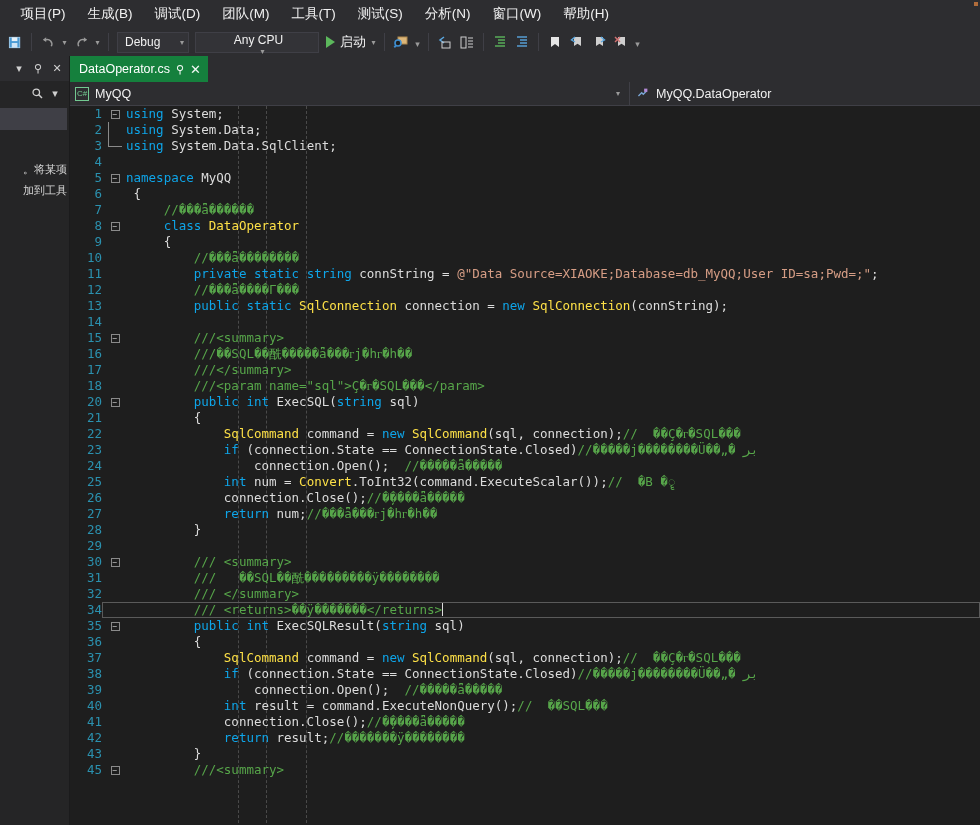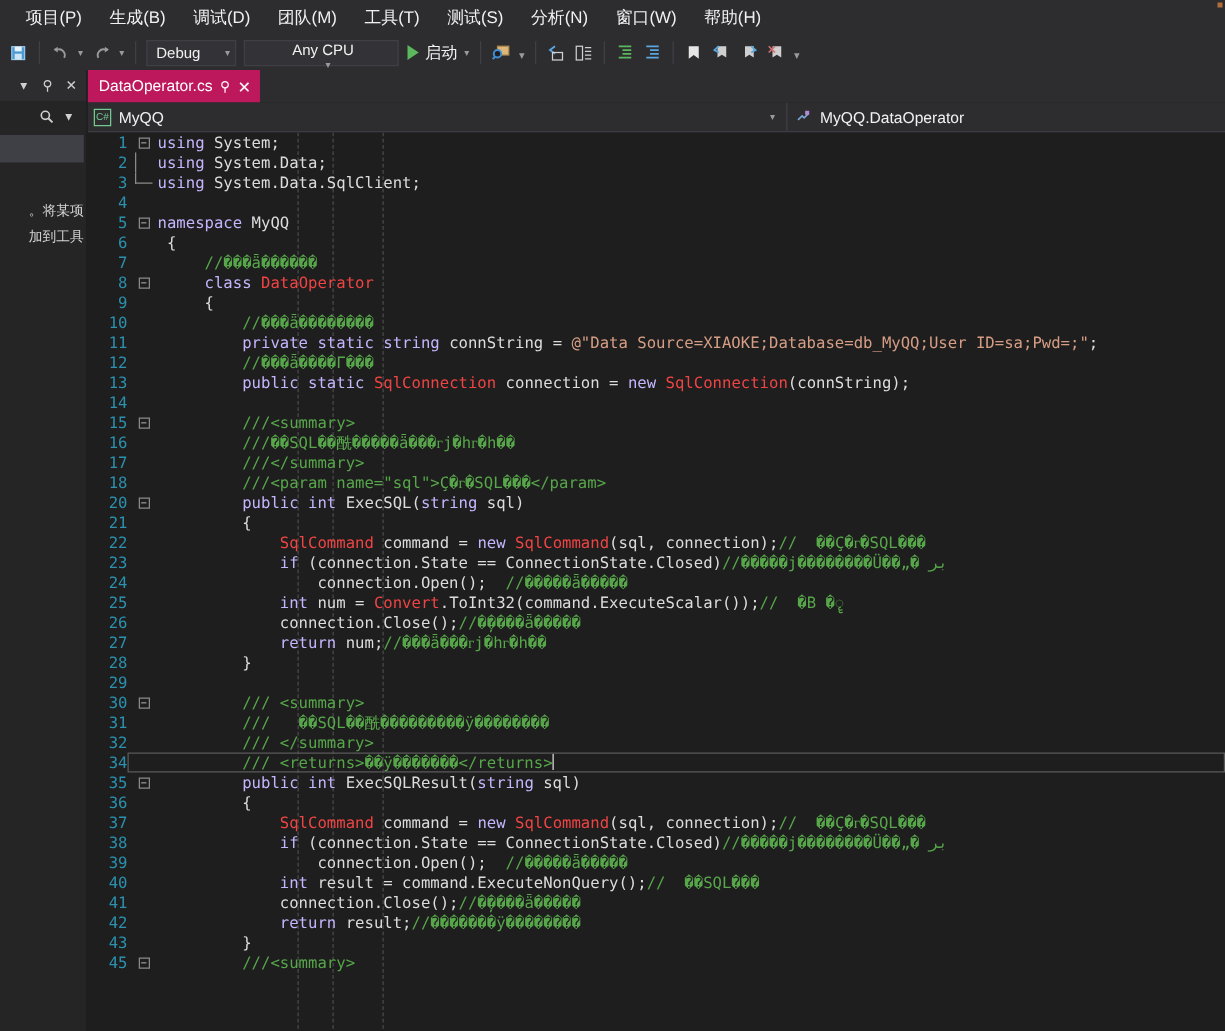--- a/index.html
+++ b/index.html
@@ -90,21 +90,21 @@
 
   
   .editor-col { flex: 1; display: flex; flex-direction: column; min-width: 0; background:#1e1e1e; }
 
   
   .tabstrip {
     height: 26px; background: #2d2d30; display: flex; align-items: flex-end;
     flex: none;
   }
   .tab {
-    height: 26px; background: #be185d; color: #ffffff;
+    height: 26px; background: #15803d; color: #ffffff;
     display: flex; align-items: center; gap: 6px;
     padding: 0 7px 0 9px; font-size: 12.5px; white-space: nowrap;
   }
   .tab .pin { font-size: 11px; opacity: .95; }
   .tab .x { font-size: 13px; opacity: .95; }
 
   
   .navbar {
     height: 24px; background: #2d2d30; display: flex; align-items: stretch;
     flex: none; border-bottom: 1px solid #3f3f46;
@@ -148,22 +148,22 @@
   .fold-box {
     width: 9px; height: 9px; border: 1px solid #8a8a8a; color: #c8c8c8;
     font-size: 8px; line-height: 7px; text-align: center; display: block;
   }
   .code { flex: 1; padding-left: 4px; }
 
   
   .guide { position: absolute; top: 0; bottom: 0; width: 1px; }
 
   
-  .kw   { color: #c4b5fd; }
-  .type { color: #ef4444; }
+  .kw   { color: #0ea5e9; }
+  .type { color: #fde047; }
   .cmt  { color: #57a64a; }
   .str  { color: #d69d85; }
   .pln  { color: #dcdcdc; }
   .cursor {
     display: inline-block; width: 1px; height: 13px; background: #dcdcdc;
     vertical-align: -2px; margin-left: 0px;
   }
 
   
   .scroll-dot {

